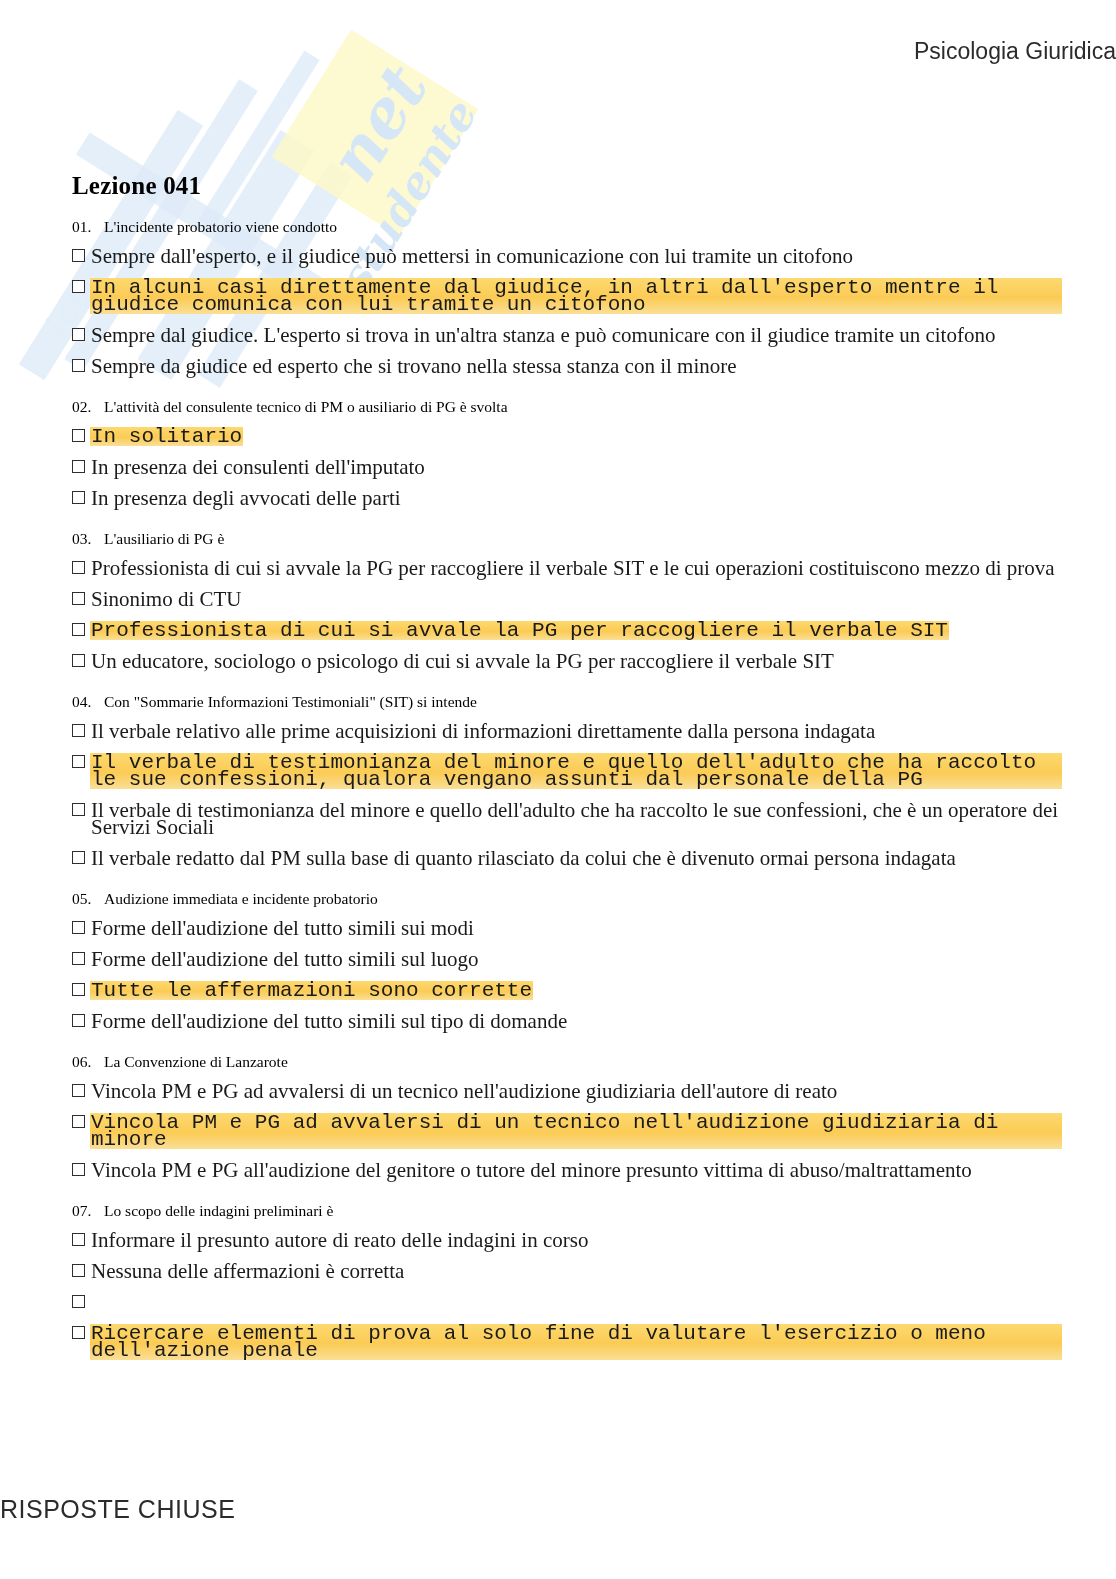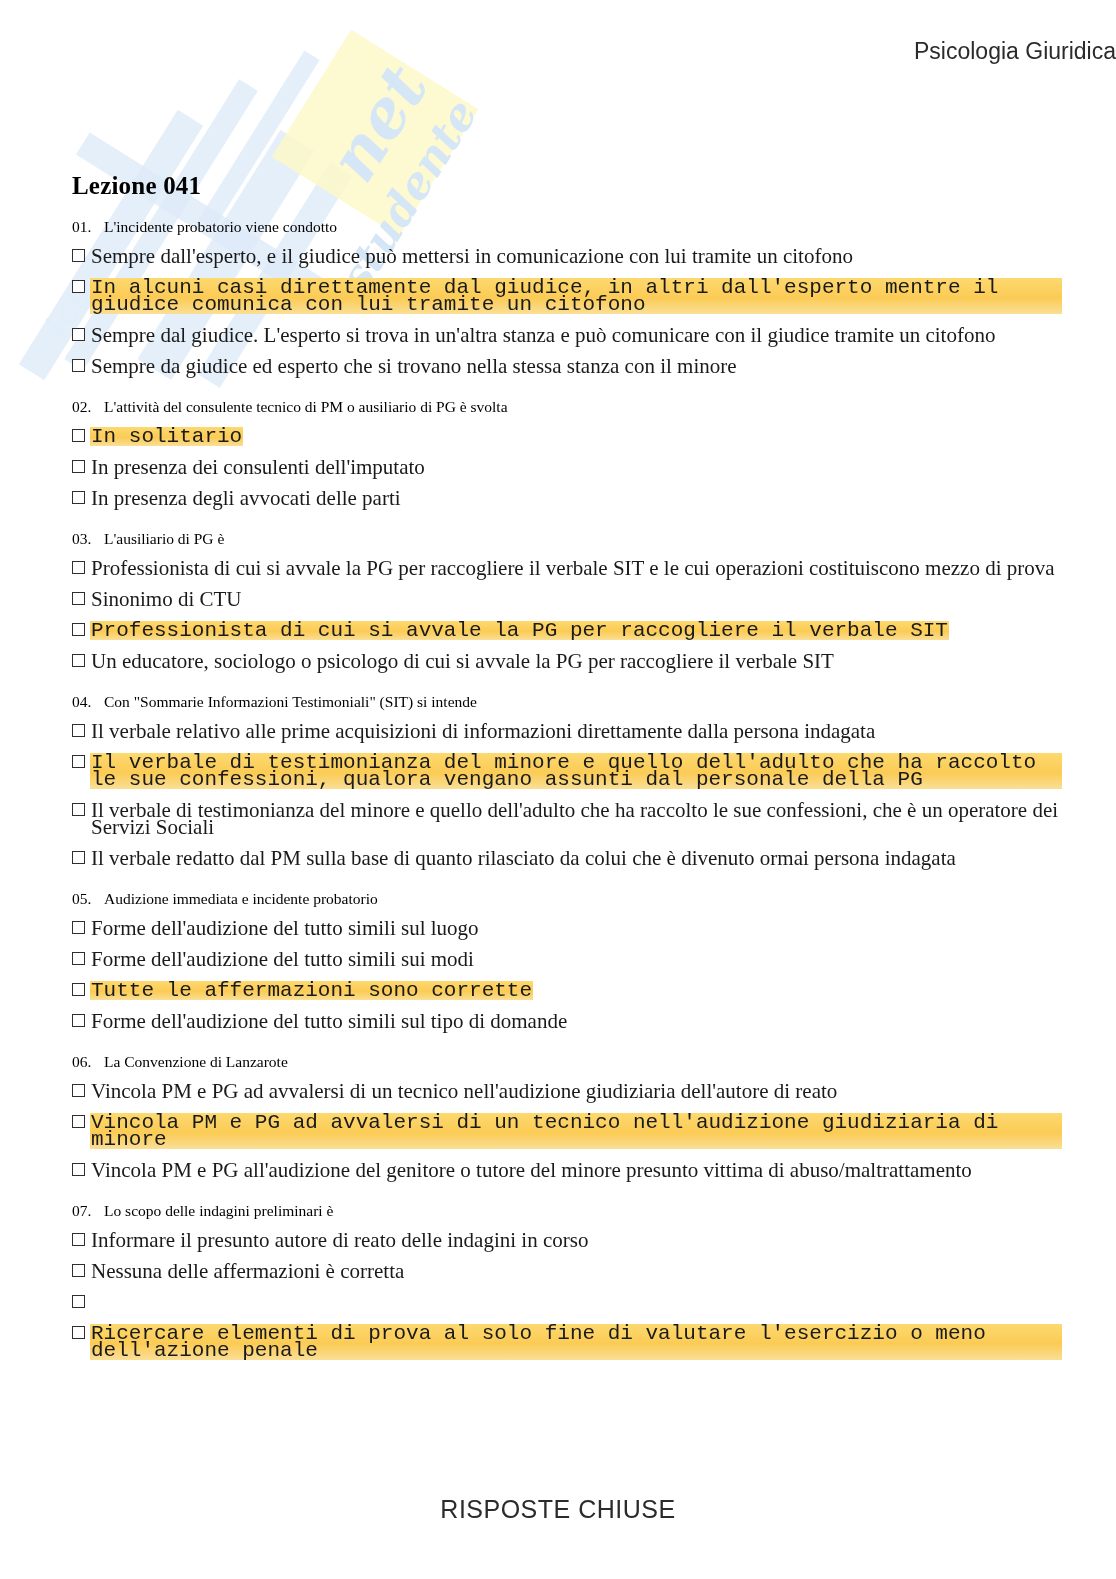--- a/index.html
+++ b/index.html
@@ -88,21 +88,21 @@
     font-family: "Liberation Sans", sans-serif;
     font-size: 23px;
     color: #2b2b2b;
     z-index: 3;
   }
   .doc-footer {
     position: absolute;
     left: 0;
     top: 1495px;
     width: 1116px;
-    text-align: center;
+    text-align: left;
     font-family: "Liberation Sans", sans-serif;
     font-size: 25px;
     letter-spacing: .5px;
     color: #2b2b2b;
     z-index: 3;
   }
 
   
   .content {
     position: absolute;
@@ -272,25 +272,25 @@
             <span class="option-text">Il verbale redatto dal PM sulla base di quanto rilasciato da colui che è divenuto ormai persona indagata</span>
           </div>
         </div>
         <div class="question-block">
           <div class="q-head">
             <span class="q-num">05.</span>
             <span class="q-text">Audizione immediata e incidente probatorio</span>
           </div>
           <div class="option-row">
             <span class="checkbox"></span>
+            <span class="option-text">Forme dell'audizione del tutto simili sui modi</span>
+          </div>
+          <div class="option-row">
+            <span class="checkbox"></span>
             <span class="option-text">Forme dell'audizione del tutto simili sul luogo</span>
-          </div>
-          <div class="option-row">
-            <span class="checkbox"></span>
-            <span class="option-text">Forme dell'audizione del tutto simili sui modi</span>
           </div>
           <div class="option-row">
             <span class="checkbox"></span>
             <span class="option-text hl">Tutte le affermazioni sono corrette</span>
           </div>
           <div class="option-row">
             <span class="checkbox"></span>
             <span class="option-text">Forme dell'audizione del tutto simili sul tipo di domande</span>
           </div>
         </div>

